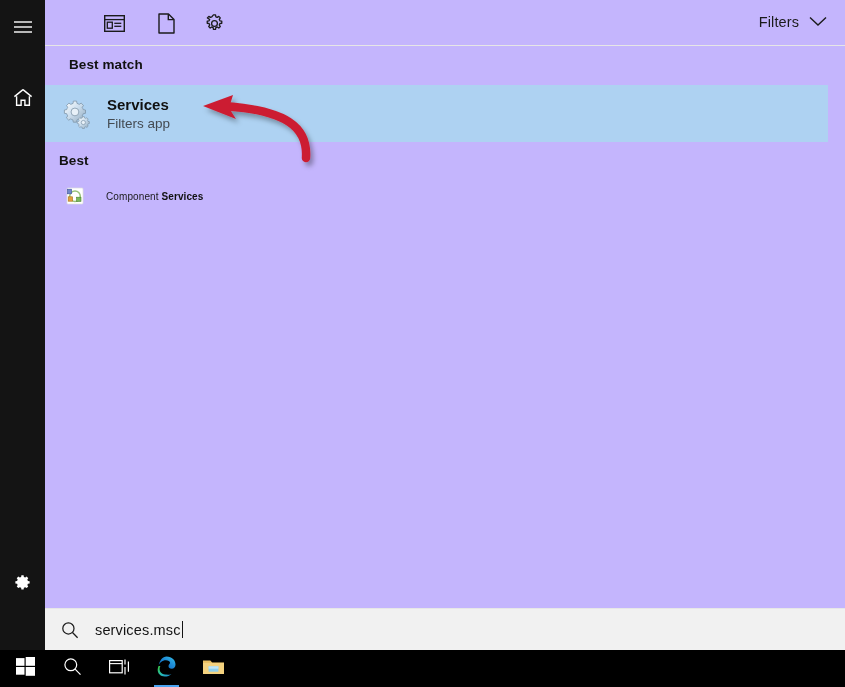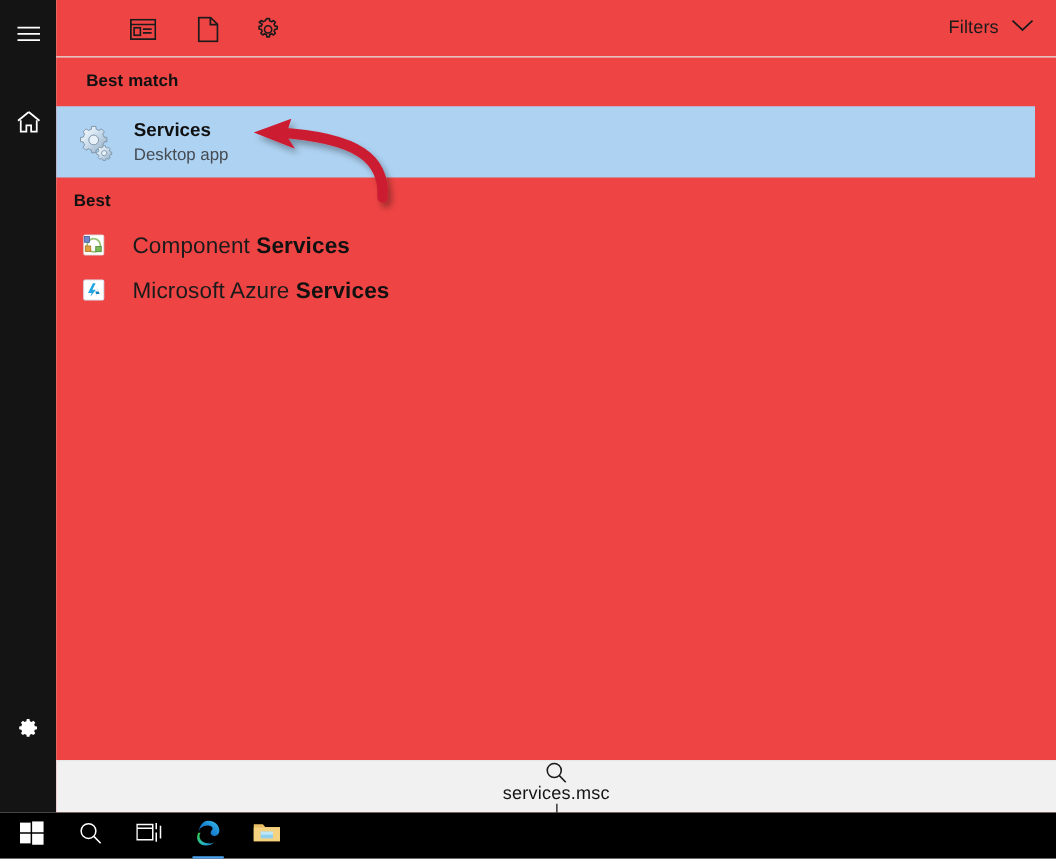--- a/index.html
+++ b/index.html
@@ -23,21 +23,21 @@
     display: flex; align-items: center; justify-content: center;
     cursor: pointer;
   }
   .rail-btn svg { display: block; }
   .rail-spacer { flex: 1 1 auto; }
 
   
   .panel {
     position: absolute; left: 45px; top: 0;
     width: 800px; height: 650px;
-    background: #ef4444;
+    background: #c4b5fd;
     padding-left: 34px;
   }
 
   
   .toolbar {
     position: absolute; left: 0; top: 0;
     width: 800px; height: 45px;
   }
   .tool-ico {
     position: absolute; top: 11px;
@@ -99,33 +99,32 @@
   }
   .approw.r1 { top: 178px; }
   .approw.r2 { top: 214px; }
   .approw .ico {
     width: 22px; height: 22px;
     margin-left: 19px; margin-right: 20px;
     flex: 0 0 auto;
     display: flex; align-items: center; justify-content: center;
   }
   .approw .label {
-    font-size: 18px; color: #1b1b1b; letter-spacing: .1px;
+    font-size: 10px; color: #1b1b1b; letter-spacing: .1px;
   }
   .approw .label b { font-weight: bold; color: #111111; }
 
   
   .searchbar {
     position: absolute; left: 45px; top: 608px;
     width: 800px; height: 42px;
     background: #f1f1f1;
     display: flex; align-items: center;
     border-top: 1px solid #e7e7e7;
     cursor: text;
-    flex-direction: column;
   }
   .searchbar .mag { margin-left: 16px; margin-right: 16px; display: flex; }
   .search-value {
     font-size: 14.5px; color: #141414; letter-spacing: .15px;
   }
   .caret {
     display: inline-block; width: 1px; height: 17px;
     background: #141414; margin-left: 1px;
     vertical-align: -3px;
   }
@@ -247,49 +246,39 @@
 
           <path fill="url(#svcg)" stroke="#7f95a8" stroke-width="0.8" d="M11.3 2.1h3.3l.4 2.3q1.2.35 2.2 1l1.95-1.3 2.35 2.35-1.3 1.95q.65 1 1 2.2l2.3.4v3.3l-2.3.4q-.35 1.2-1 2.2l1.3 1.95-2.35 2.35-1.95-1.3q-1 .65-2.2 1l-.4 2.3h-3.3l-.4-2.3q-1.2-.35-2.2-1l-1.95 1.3-2.35-2.35 1.3-1.95q-.65-1-1-2.2l-2.3-.4v-3.3l2.3-.4q.35-1.2 1-2.2L4.6 6.45 6.95 4.1 8.9 5.4q1-.65 2.2-1z"></path>
           <circle cx="12.95" cy="12.95" r="3.9" fill="#e8f1f8" stroke="#7f95a8" stroke-width="0.8"></circle>
 
           <path fill="url(#svcg)" stroke="#7f95a8" stroke-width="0.7" d="M20.4 17.6h1.9l.22 1.3q.68.2 1.25.57l1.1-.74 1.34 1.34-.74 1.1q.37.57.57 1.25l1.3.22v1.9l-1.3.22q-.2.68-.57 1.25l.74 1.1-1.34 1.34-1.1-.74q-.57.37-1.25.57l-.22 1.3h-1.9l-.22-1.3q-.68-.2-1.25-.57l-1.1.74-1.34-1.34.74-1.1q-.37-.57-.57-1.25l-1.3-.22v-1.9l1.3-.22q.2-.68.57-1.25l-.74-1.1 1.34-1.34 1.1.74q.57-.37 1.25-.57z"></path>
           <circle cx="21.35" cy="23.5" r="2.1" fill="#e8f1f8" stroke="#7f95a8" stroke-width="0.7"></circle>
         </svg>
       </div>
       <div class="best-text">
         <span class="best-title">Services</span>
-        <span class="best-sub">Desktop app</span>
+        <span class="best-sub">Filters app</span>
       </div>
     </div>
 
     <div class="section-head apps">Best</div>
 
     <div class="approw r1">
       <div class="ico">
         <svg width="20" height="20" viewBox="0 0 20 20">
           <rect x="2" y="2" width="16" height="16" rx="1" fill="#ffffff" stroke="#dcdcdc" stroke-width="0.7"></rect>
           <circle cx="10" cy="10.2" r="5.3" fill="none" stroke="#9ac37a" stroke-width="1.5"></circle>
           <rect x="2.4" y="3.2" width="4.2" height="4.6" fill="#6f86c9" stroke="#3f559c" stroke-width="0.6"></rect>
           <rect x="3.2" y="10.8" width="4.4" height="4.4" fill="#e0a03e" stroke="#a96f16" stroke-width="0.6"></rect>
           <rect x="11.6" y="11.2" width="4.4" height="4.2" fill="#7ab85a" stroke="#4a8430" stroke-width="0.6"></rect>
         </svg>
       </div>
       <span class="label"><span>Component </span><b>Services</b></span>
     </div>
 
-    <div class="approw r2">
-      <div class="ico">
-        <svg width="20" height="20" viewBox="0 0 20 20">
-          <rect x="2" y="2" width="16" height="16" rx="1" fill="#ffffff" stroke="#d5e6f2" stroke-width="0.8"></rect>
-          <path fill="#22a5e0" d="M9.3 4.6 5.4 12.4h2.9l-1 3 4.4-5.6H8.9l2.6-5.2z"></path>
-          <path fill="#0d83c6" d="M11.3 6.2l3.5 7h-3.1l1 2.5-1.5-4.6h2.4l-2.3-4.9z"></path>
-        </svg>
-      </div>
-      <span class="label"><span>Microsoft Azure </span><b>Services</b></span>
-    </div>
   </div>
 
   <div class="searchbar">
     <span class="mag">
       <svg width="18" height="18" viewBox="0 0 18 18">
         <circle cx="7.4" cy="7.4" r="5.6" fill="none" stroke="#1b1b1b" stroke-width="1.25"></circle>
         <line x1="11.5" y1="11.5" x2="16.6" y2="16.8" stroke="#1b1b1b" stroke-width="1.25"></line>
       </svg>
     </span>
     <span class="search-value" title="Type here to search">services.msc</span>

